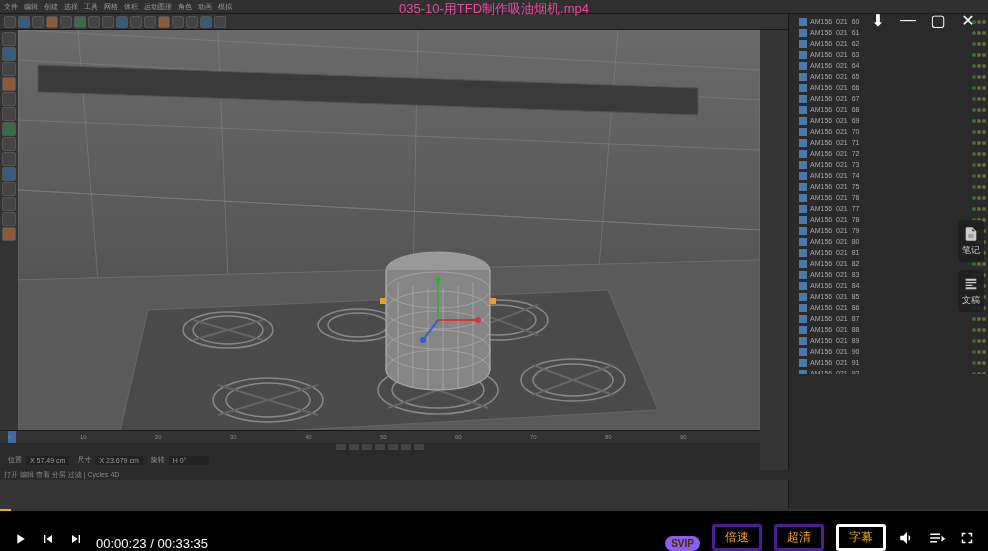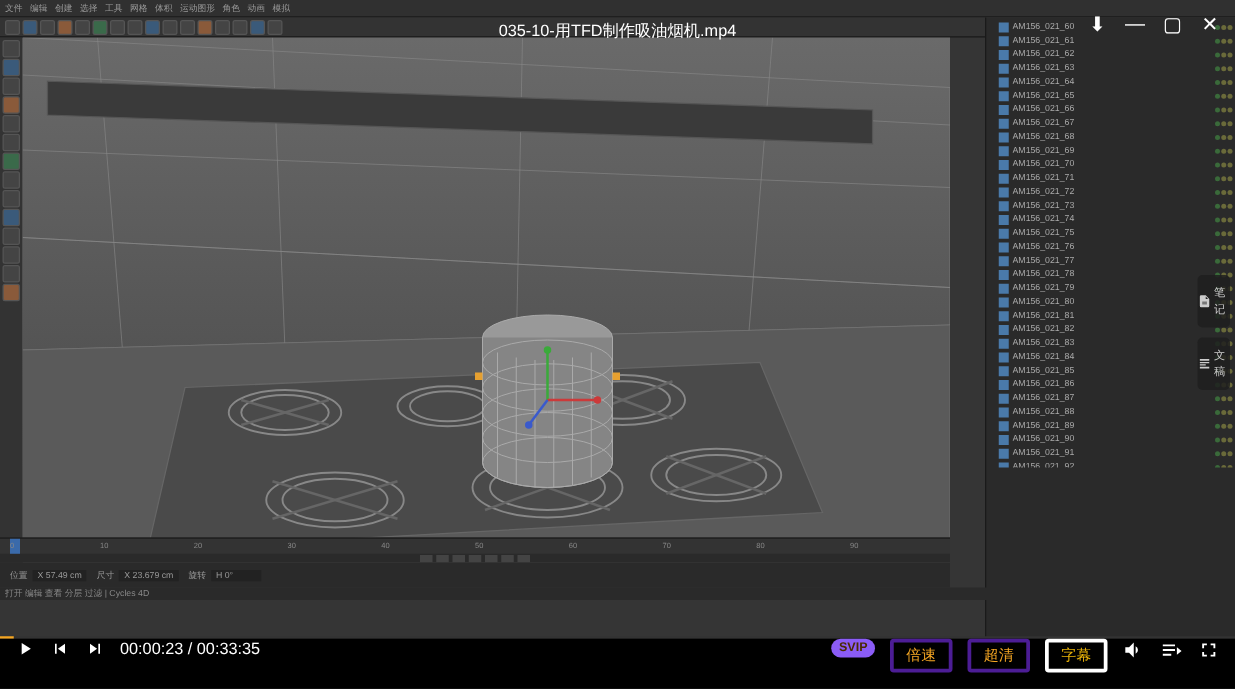--- a/index.html
+++ b/index.html
@@ -6,21 +6,21 @@
 body{width:988px;height:551px;background:#1a1a1a;overflow:hidden;position:relative}
 .video-area{position:absolute;top:0;left:0;width:988px;height:510px;background:#2b2b2b}
 .c4d-ui{position:absolute;top:0;left:0;width:100%;height:100%;background:#353535}
 .c4d-menubar{height:14px;background:#303030;border-bottom:1px solid #1a1a1a;display:flex;align-items:center;padding:0 4px;gap:6px}
 .c4d-menubar span{color:#999;font-size:7px}
 .c4d-toolbar{height:16px;background:#333;border-bottom:1px solid #1a1a1a;display:flex;align-items:center;padding:0 4px;gap:2px}
 .tool-icon{width:12px;height:12px;background:#444;border:1px solid #555;border-radius:2px}
 .tool-icon.blue{background:#3a5a7a}
 .tool-icon.orange{background:#8a5a3a}
 .tool-icon.green{background:#3a6a4a}
-.video-title{position:absolute;top:16px;left:50%;transform:translateX(-50%);color:#ffffff;font-size:13px;z-index:100}
+.video-title{position:absolute;top:0;left:50%;transform:translateX(-50%);color:#ec4899;font-size:13px;z-index:100}
 .left-tools{position:absolute;top:30px;left:0;width:18px;height:420px;background:#333;display:flex;flex-direction:column;gap:1px;padding:2px}
 .left-tools .tool-icon{width:14px;height:14px}
 .viewport{position:absolute;top:30px;left:18px;width:742px;height:420px;background:linear-gradient(180deg,#5a5a5a 0%,#4a4a4a 100%);overflow:hidden}
 .viewport svg{width:100%;height:100%}
 .right-panel{position:absolute;top:14px;right:0;width:200px;height:496px;background:#2a2a2a;border-left:1px solid #1a1a1a}
 .hierarchy-list{height:360px;overflow:hidden;padding:2px}
 .hier-item{display:flex;align-items:center;height:11px;padding-left:8px;gap:3px}
 .hier-icon{width:8px;height:8px;background:#4a7aaa}
 .hier-label{color:#aaa;font-size:7px;flex:1;white-space:nowrap;overflow:hidden}
 .hier-dots{display:flex;gap:1px}
@@ -35,25 +35,25 @@
 .tl-ruler{height:12px;background:#333;display:flex;align-items:center;padding:0 8px;position:relative}
 .tl-tick{color:#888;font-size:6px;position:absolute}
 .tl-marker{position:absolute;top:0;height:12px;width:8px;background:#3a6aaa}
 .tl-controls{height:8px;display:flex;align-items:center;justify-content:center;gap:3px}
 .tl-btn{width:10px;height:6px;background:#444}
 .coord-panel{position:absolute;bottom:40px;left:0;width:760px;height:20px;background:#2a2a2a;display:flex;align-items:center;padding:0 8px;gap:8px;font-size:7px;color:#999}
 .coord-group{display:flex;gap:4px;align-items:center}
 .coord-val{background:#222;padding:1px 4px;min-width:40px}
 .status-bar{position:absolute;bottom:30px;left:0;width:988px;height:10px;background:#2a2a2a;font-size:7px;color:#888;padding:0 4px;display:flex;align-items:center}
 .side-tools{position:absolute;right:0;top:220px;width:30px;display:flex;flex-direction:column;gap:8px;z-index:200}
-.side-tool{width:26px;height:42px;background:rgba(30,30,30,0.85);border-radius:4px;display:flex;flex-direction:row;align-items:center;justify-content:center;color:#ccc;font-size:9px;gap:2px}
+.side-tool{width:26px;height:42px;background:rgba(30,30,30,0.85);border-radius:4px;display:flex;flex-direction:column;align-items:center;justify-content:center;color:#ccc;font-size:9px;gap:2px}
 .side-tool svg{width:16px;height:16px;fill:#ccc}
 .player-top{position:absolute;top:10px;right:10px;display:flex;gap:10px;z-index:100}
 .player-top-btn{width:20px;height:20px;display:flex;align-items:center;justify-content:center;color:#fff;font-size:16px}
-.player-controls{position:absolute;bottom:0;left:0;width:988px;height:40px;background:#000;display:flex;align-items:flex-start;padding:0 12px;gap:12px}
+.player-controls{position:absolute;bottom:0;left:0;width:988px;height:40px;background:#000;display:flex;align-items:flex-end;padding:0 12px;gap:12px}
 .play-btn{color:#fff;cursor:pointer}
 .play-btn svg{width:16px;height:16px;fill:#fff}
 .time-display{color:#fff;font-size:13px}
 .spacer{flex:1}
 .svip-badge{background:#8b5cf6;color:#4a2a00;font-size:10px;padding:2px 6px;border-radius:8px;font-weight:bold}
 .ctrl-pill{border:3px solid #4c1d95;color:#f5a623;font-size:12px;padding:2px 10px;border-radius:3px}
 .ctrl-pill.white{border-color:#fff;color:#eab308}
 .ctrl-icon{color:#fff;cursor:pointer}
 .ctrl-icon svg{width:18px;height:18px;fill:#fff}
 .progress-bar{position:absolute;bottom:40px;left:0;width:988px;height:2px;background:#333}

